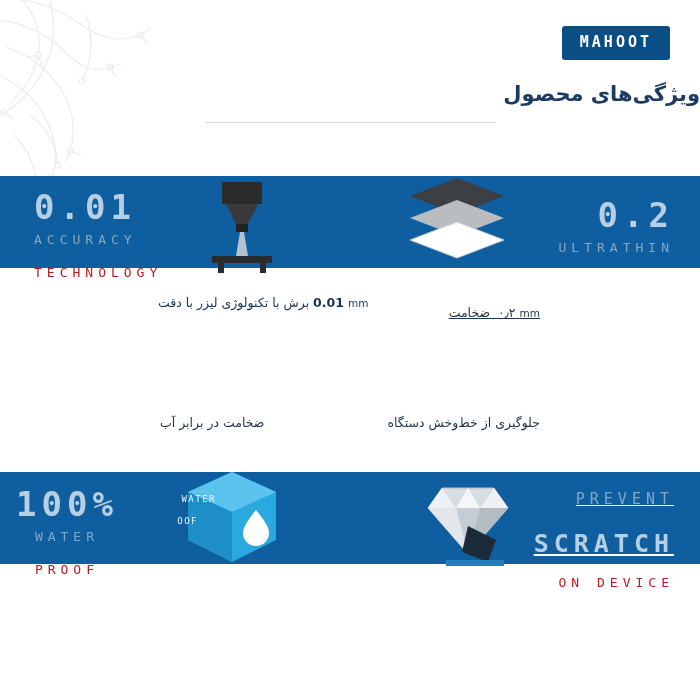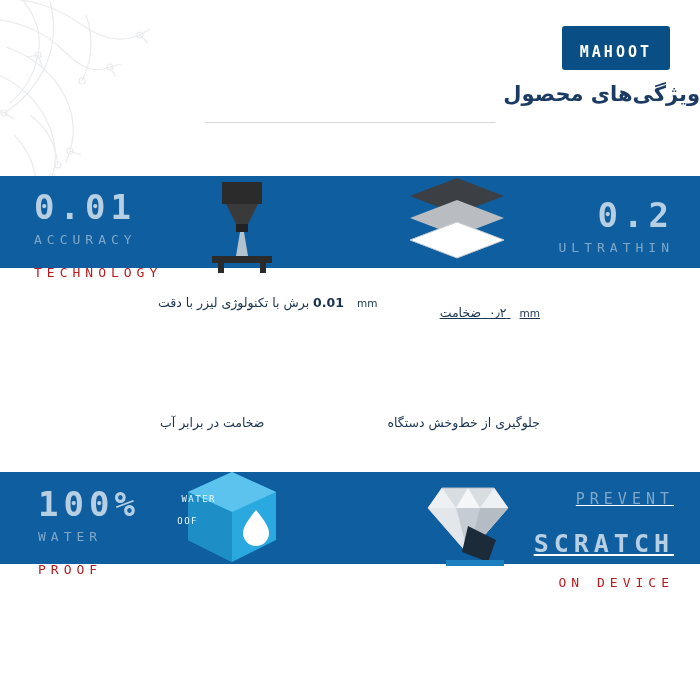--- a/index.html
+++ b/index.html
@@ -12,21 +12,21 @@
   }
   .canvas{position:absolute;inset:0;}
 
   
   .art{position:absolute;left:-10px;top:-5px;width:260px;height:210px;opacity:.75;}
 
   
   .brand{
     position:absolute;right:30px;top:26px;
     background:#0a4e86;color:#ffffff;
-    padding:19px 18px 10px;border-radius:3px;
+    padding:9px 18px 10px;border-radius:3px;
     font-family:"DejaVu Sans Mono", monospace;
     font-size:15px;letter-spacing:3px;font-weight:bold;
     line-height:1;
   }
 
   
   .title{
     position:absolute;left:0;right:0;top:82px;
     text-align:right;color:#1c3b63;
     font-size:21px;font-weight:bold;
@@ -53,41 +53,41 @@
   }
   .big-num{font-size:34px;letter-spacing:5px;font-weight:bold;color:#b7cfe2;}
   .sub1{font-size:13px;letter-spacing:5px;color:#7fa8c9;margin-top:9px;}
   .sub2{font-size:13px;letter-spacing:5px;color:#b91c1c;margin-top:20px;}
 
   
   .blk-accuracy{left:34px;top:190px;text-align:left;}
   
   .blk-ultrathin{right:26px;top:198px;text-align:right;}
   
-  .blk-waterproof{left:38px;top:487px;text-align:left;}
+  .blk-waterproof{left:16px;top:487px;text-align:center;}
   
   .blk-scratch{right:26px;top:490px;text-align:right;text-decoration:underline;}
 
   
   .icon-box{position:absolute;}
   .icon-laser{left:196px;top:176px;width:92px;height:104px;}
   .icon-layers{right:190px;top:176px;width:106px;height:100px;}
   .icon-water{left:176px;top:466px;width:112px;height:104px;}
   .icon-diamond{right:176px;top:466px;width:112px;height:104px;}
 
   
   .connector{position:absolute;}
   .caption{
     position:absolute;color:#19324f;font-size:12.5px;
     white-space:nowrap;
   }
   .caption b{font-weight:bold;}
   .ltr{direction:ltr;unicode-bidi:bidi-override;}
 
-  .mm{font-size:10.5px;margin-left:9px;}
+  .mm{font-size:10.5px;}
 </style>
 </head>
 <body>
 
 <div class="canvas">
 
   <svg class="art" viewBox="0 0 260 210" fill="none" stroke="#e3e5e8" stroke-width="1.2">
     <path d="M8 4 C40 2 70 14 92 30 C112 44 130 48 150 40"></path>
     <path d="M2 24 C30 26 56 38 74 56 C92 74 104 78 120 72"></path>
     <path d="M30 2 C46 20 52 40 48 60 C44 80 34 96 20 108"></path>

